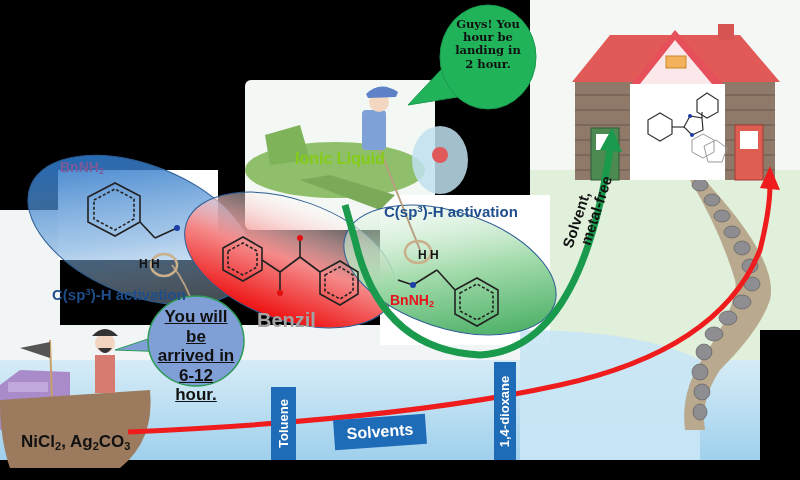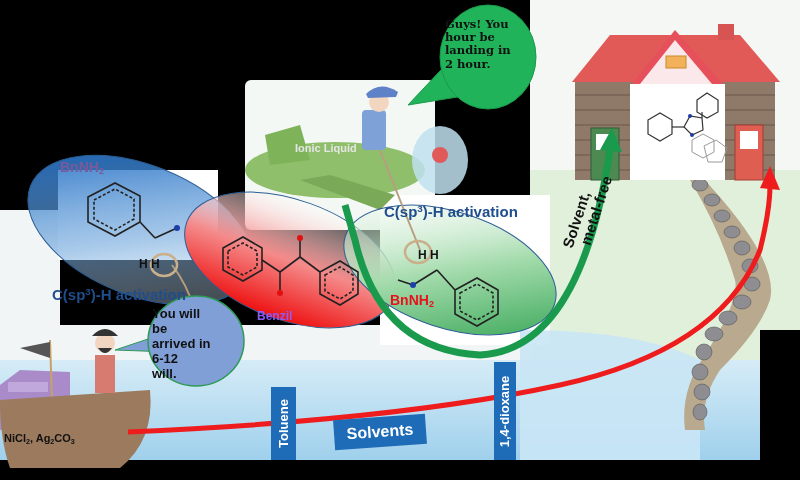--- a/index.html
+++ b/index.html
@@ -1,20 +1,20 @@
 <!DOCTYPE html>
 <html><head>
 <meta charset="utf-8">
 <style>
   html,body{margin:0;padding:0;background:#000;}
   body{width:800px;height:480px;position:relative;overflow:hidden;font-family:"Liberation Sans",sans-serif;}
   .abs{position:absolute;}
   svg{position:absolute;left:0;top:0;}
   .lbl{position:absolute;font-weight:bold;white-space:nowrap;}
-  .bubble-text{position:absolute;text-align:left;font-weight:bold;line-height:1.15;}
+  .bubble-text{position:absolute;text-align:center;font-weight:bold;line-height:1.15;}
   .vbox{position:absolute;background:#1e6bb8;color:#fff;font-weight:bold;display:flex;align-items:center;justify-content:center;}
   .vbox span{transform:rotate(-90deg);white-space:nowrap;font-size:13px;}
   sub{font-size:0.65em;vertical-align:-0.25em;}
   sup{font-size:0.65em;vertical-align:0.5em;}
 </style>
 </head>
 <body>
 
 <svg width="800" height="480" viewBox="0 0 800 480">
   <defs>
@@ -178,45 +178,45 @@
 
   <path d="M455 55 L408 105 L470 95 Z" fill="#20b35a" stroke="#1a9a4c"></path>
   <ellipse cx="488" cy="57" rx="48" ry="52" fill="#20b35a" stroke="#1a9a4c"></ellipse>
   <path d="M160 335 L115 350 L170 352 Z" fill="#7f9fd6" stroke="#2d9a55"></path>
   <ellipse cx="196" cy="341" rx="48" ry="45" fill="#7f9fd6" stroke="#2d9a55" stroke-width="1.5"></ellipse>
 </svg>
 
 <div class="lbl" style="left:60px;top:159px;font-size:14px;color:#7a5a9a;"><span>BnNH</span><sub>2</sub></div>
 <div class="lbl" style="left:139px;top:257px;font-size:12px;color:#111;">H  H</div>
 <div class="lbl" style="left:52px;top:286px;font-size:15px;color:#1f4e8c;"><span>C(sp</span><sup>3</sup><span>)-H activation</span></div>
-<div class="lbl" style="left:257px;top:309px;font-size:12px;color:#8b5cf6;">Benzil</div>
-<div class="lbl" style="left:295px;top:142px;font-size:11px;color:#e5e5e5;">Ionic Liquid</div>
+<div class="lbl" style="left:257px;top:309px;font-size:20px;color:#a3a3a3;">Benzil</div>
+<div class="lbl" style="left:295px;top:150px;font-size:16px;color:#84cc16;">Ionic Liquid</div>
 <div class="lbl" style="left:384px;top:203px;font-size:15px;color:#1f4e8c;"><span>C(sp</span><sup>3</sup><span>)-H activation</span></div>
 <div class="lbl" style="left:418px;top:248px;font-size:12px;color:#111;">H  H</div>
 <div class="lbl" style="left:390px;top:292px;font-size:14px;color:#e8121c;"><span>BnNH</span><sub>2</sub></div>
 
 <div class="lbl" style="left:560px;top:245px;font-size:15px;color:#111;transform:rotate(-72deg);transform-origin:left top;line-height:1.05;">
   <div>Solvent,</div>
   <div style="padding-left:8px">metal-free</div>
 </div>
 
-<div class="lbl" style="left:4px;top:432px;font-size:11px;color:#111;"><span>NiCl</span><sub>2</sub><span>, Ag</span><sub>2</sub><span>CO</span><sub>3</sub></div>
+<div class="lbl" style="left:21px;top:432px;font-size:17px;color:#111;"><span>NiCl</span><sub>2</sub><span>, Ag</span><sub>2</sub><span>CO</span><sub>3</sub></div>
 
 <div class="bubble-text" style="left:445px;top:18px;width:86px;font-size:11.5px;color:#111;font-family:'DejaVu Serif',serif;">
   <div>Guys! You</div>
     <div>hour be</div>
     <div>landing in</div>
     <div>2 hour.</div>
 </div>
-<div class="bubble-text" style="left:152px;top:307px;width:88px;font-size:13px;color:#111;">
+<div class="bubble-text" style="left:152px;top:307px;width:88px;font-size:17px;color:#111;text-decoration:underline;">
   <div>You will</div>
     <div>be</div>
     <div>arrived in</div>
     <div>6-12</div>
-    <div>will.</div>
+    <div>hour.</div>
 </div>
 
 <div class="vbox" style="left:271px;top:387px;width:25px;height:73px;">
     <span>Toluene</span>
   </div>
 <div class="vbox" style="left:494px;top:362px;width:22px;height:98px;">
     <span>1,4-dioxane</span>
   </div>
 <div class="abs" style="left:334px;top:417px;width:92px;height:30px;background:#1e6bb8;color:#fff;font-weight:bold;font-size:16px;display:flex;align-items:center;justify-content:center;transform:rotate(-4deg);">
     <span>Solvents</span>

